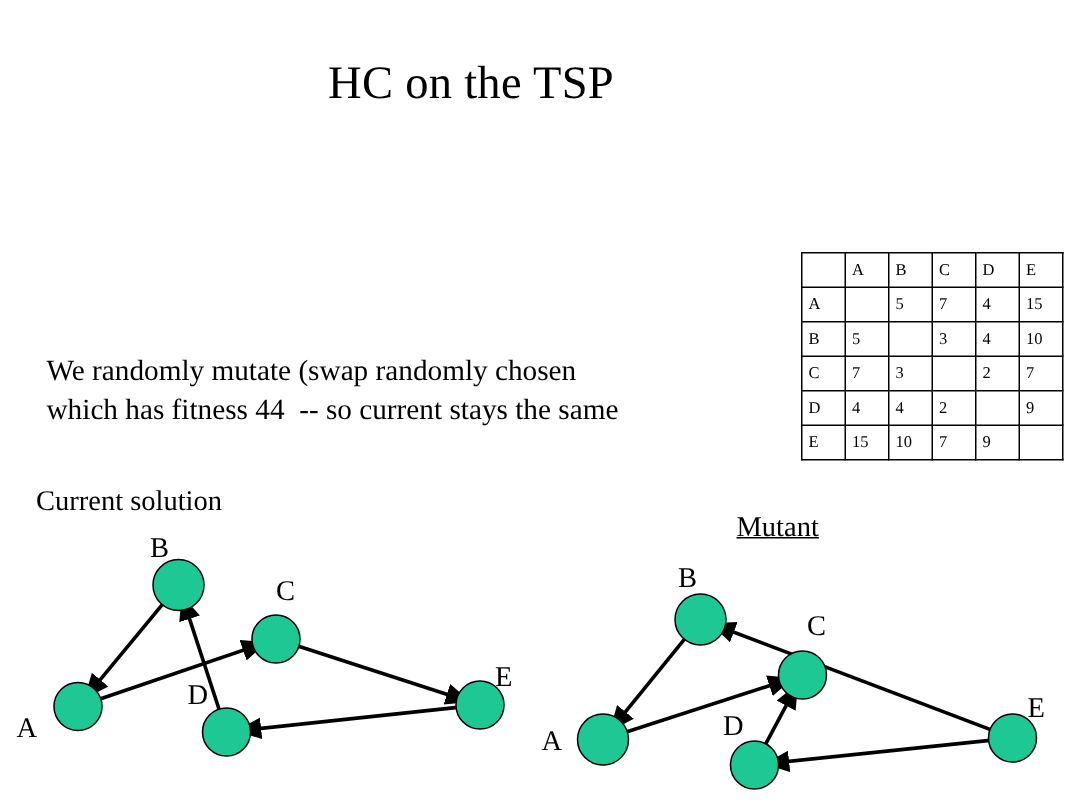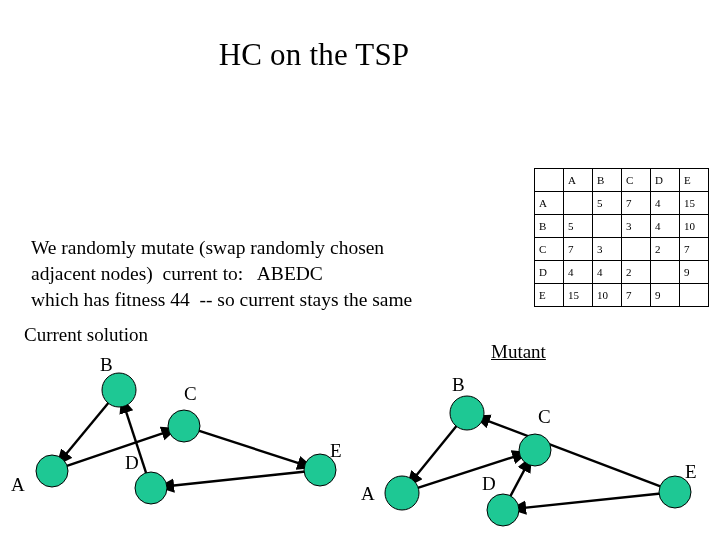--- a/index.html
+++ b/index.html
@@ -83,21 +83,20 @@
 </style>
 </head>
 <body>
 
 <div id="slide">
 
   <div id="title">HC on the TSP</div>
 
   <div id="body-text">
     <span class="tline">We randomly mutate (swap randomly chosen</span>
-    <span class="tline">adjacent nodes)  current to:   ABEDC</span>
     <span class="tline">which has fitness 44  -- so current stays the same</span>
   </div>
 
   <table id="matrix">
     <thead>
       <tr>
         <td class="corner"></td>
         <td>A</td>
         <td>B</td>
         <td>C</td>

